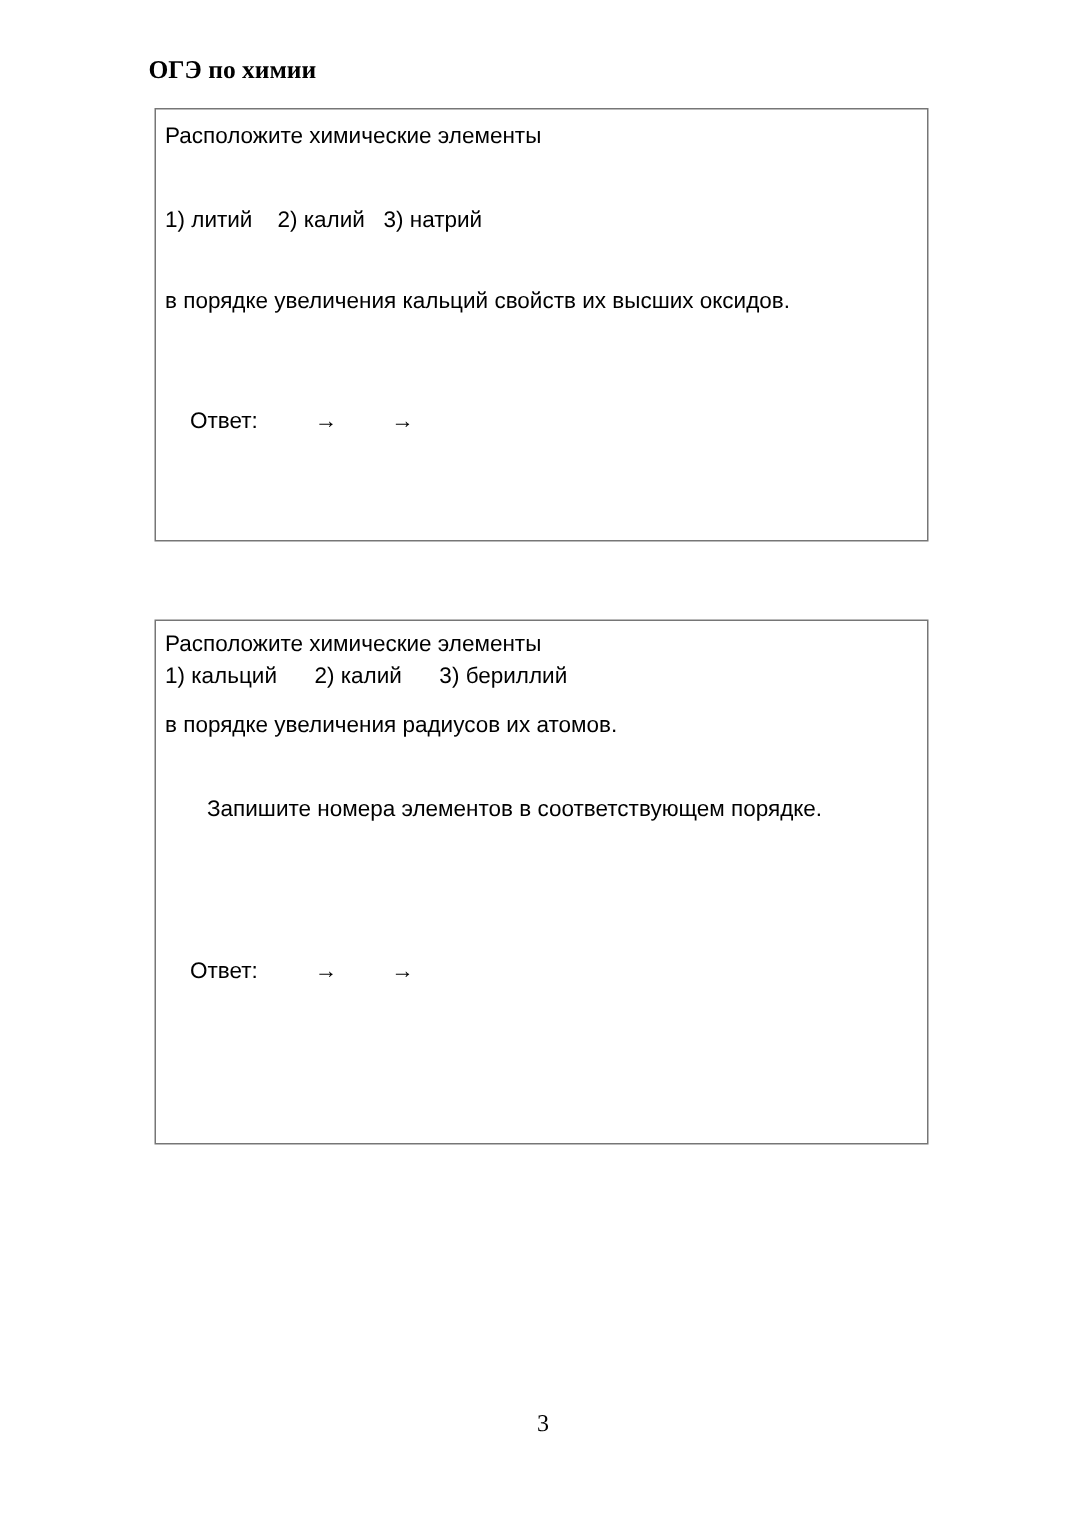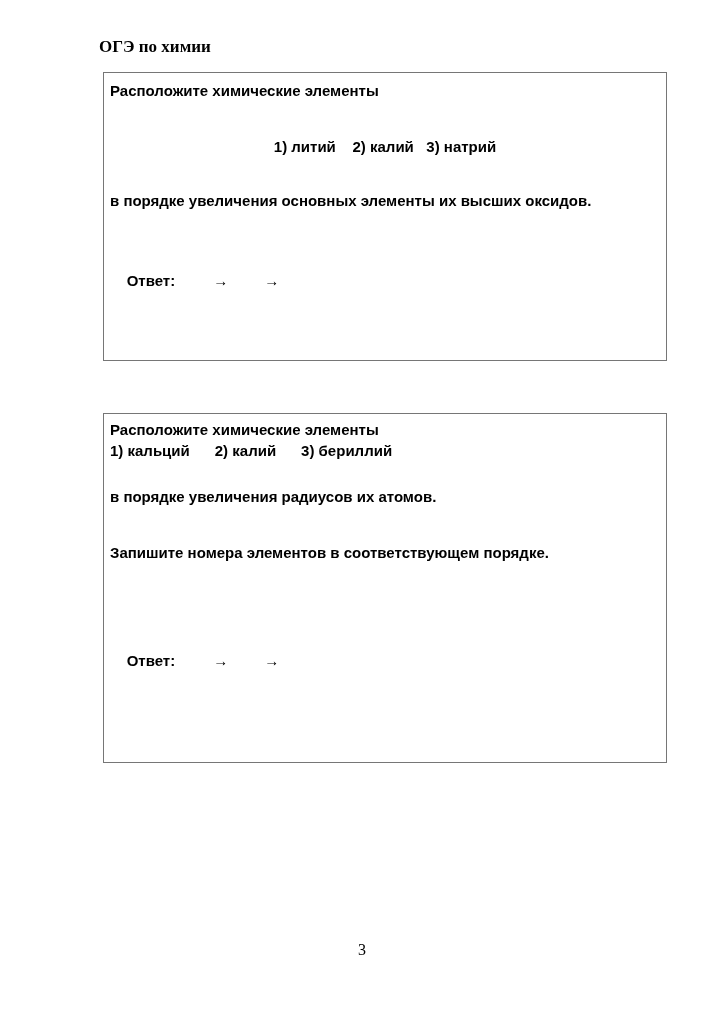--- a/index.html
+++ b/index.html
@@ -21,50 +21,49 @@
     top: 37px;
     font-family: "Liberation Serif", serif;
     font-weight: bold;
     font-size: 17px;
     white-space: pre-wrap;
     text-align: right;
   }
   .task-box {
     position: absolute;
     left: 103px;
-    width: 564px;
+    width: 516px;
     box-sizing: border-box;
     border: 1px solid #767676;
     padding: 8px 6px;
     font-size: 15px;
     line-height: 20px;
-    font-weight: bold;
   }
   .task-box-1 {
     top: 72px;
     height: 289px;
   }
   .task-box-2 {
     top: 413px;
     height: 350px;
     padding-top: 6px;
   }
   .line {
     white-space: pre-wrap;
     line-height: 20px;
   }
   
-  .task-box-1 .l2 { margin-top: 36px; text-align: center; }
+  .task-box-1 .l2 { margin-top: 36px; }
   .task-box-1 .l3 { margin-top: 34px; }
   .task-box-1 .l4 { margin-top: 12px; }
   .task-box-1 .answer-line { margin-top: 40px; }
   
   .task-box-2 .l2 { margin-top: 1px; }
-  .task-box-2 .l3 { margin-top: 26px; }
-  .task-box-2 .l4 { margin-top: 36px; }
+  .task-box-2 .l3 { margin-top: 13px; }
+  .task-box-2 .l4 { margin-top: 36px; margin-left: 28px; }
   .task-box-2 .answer-line { margin-top: 68px; }
 
   .answer-line {
     white-space: pre-wrap;
   }
   .arrow {
     display: inline-block;
     margin-left: 38px;
     font-size: 15px;
   }
@@ -82,21 +81,21 @@
   }
 </style>
 </head>
 <body>
 
 <div class="page-title">ОГЭ по химии</div>
 
 <div class="task-box task-box-1">
   <div class="line l1">Расположите химические элементы</div>
   <div class="line l2">1) литий    2) калий   3) натрий</div>
-  <div class="line l3">в порядке увеличения основных элементы их высших оксидов.</div>
+  <div class="line l3">в порядке увеличения кальций свойств их высших оксидов.</div>
   <div class="answer-line">
     <span>Ответ:</span><span class="arrow">→</span><span class="arrow">→</span>
   </div>
 </div>
 
 <div class="task-box task-box-2">
   <div class="line l1">Расположите химические элементы</div>
   <div class="line l2">1) кальций      2) калий      3) бериллий</div>
   <div class="line l3">в порядке увеличения радиусов их атомов.</div>
   <div class="line l4">Запишите номера элементов в соответствующем порядке.</div>

